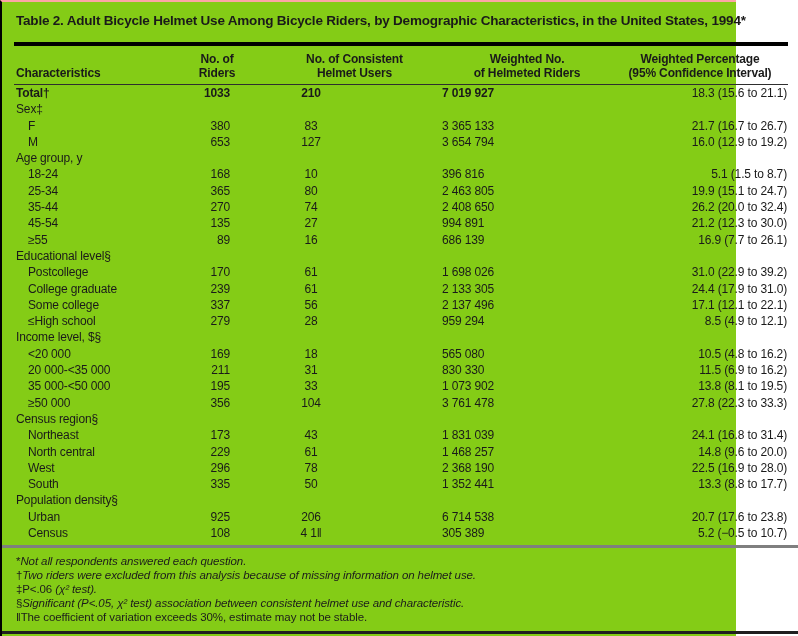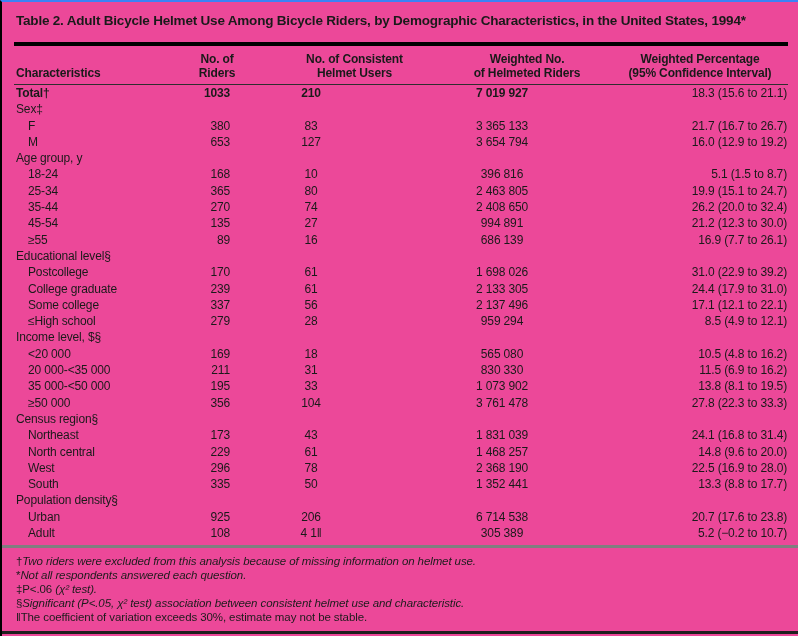--- a/index.html
+++ b/index.html
@@ -1,19 +1,19 @@
 <!DOCTYPE html>
 <html><head>
 <meta charset="utf-8">
 <style>
   html,body{margin:0;padding:0;background:#ffffff;}
   body{width:798px;height:636px;overflow:hidden;}
   .frame{
-    position:relative;box-sizing:border-box;width:798px;height:636px;
-    background:#ec4899;border-top:2px solid #3b82f6;border-left:2px solid #000;
+    position:relative;box-sizing:border-box;width:736px;height:636px;
+    background:#84cc16;border-top:2px solid #fca5a5;border-left:2px solid #000;
     font-family:"Liberation Sans",sans-serif;color:#1a1a1a;
   }
   .title{
     margin:11px 14px 0 14px;font-size:13.5px;font-weight:bold;
     letter-spacing:-0.2px;line-height:15px;white-space:nowrap;
   }
   table.t{
     border-collapse:collapse;table-layout:fixed;width:774px;
     margin:14px 12px 0 12px;border-top:4px solid #000;
     letter-spacing:-0.15px;
@@ -26,21 +26,21 @@
   th .l{display:block;line-height:13.5px;}
   th.cc{text-align:center}
   th.c1h{text-align:left;padding-left:2px}
   td{
     height:16px;line-height:16.3px;font-size:12px;padding:0;
     white-space:nowrap;overflow:hidden;
   }
   td:nth-child(1){text-align:left;padding-left:2px}
   td:nth-child(2){text-align:right;padding-right:37px}
   td:nth-child(3){text-align:center;padding-right:87px}
-  td:nth-child(4){text-align:center;padding-right:50px}
+  td:nth-child(4){text-align:left;padding-right:50px}
   td:nth-child(5){text-align:right;padding-right:1px}
   tr.row-item td:nth-child(1){padding-left:14px}
   tr.row-total td{font-weight:bold}
   tr.row-total td:nth-child(5){font-weight:normal}
   .rule-gray{position:absolute;top:543px;left:0;width:798px;height:3px;background:#7f7f7f;}
   .rule-bottom{position:absolute;top:629px;left:0;width:798px;height:3px;background:#1f1f1f;}
   .footnotes{
     position:absolute;top:553px;left:14px;right:10px;
     font-size:11.5px;line-height:13.9px;color:#1c1c1c;letter-spacing:-0.1px;
   }
@@ -268,34 +268,34 @@
           <td></td>
         </tr>
         <tr class="row-item">
           <td>Urban</td>
           <td>925</td>
           <td>206</td>
           <td>6 714 538</td>
           <td>20.7 (17.6 to 23.8)</td>
         </tr>
         <tr class="row-item">
-          <td>Adult</td>
+          <td>Census</td>
           <td>108</td>
           <td>4 1‖</td>
           <td>305 389</td>
-          <td>5.2 (−0.2 to 10.7)</td>
+          <td>5.2 (−0.5 to 10.7)</td>
         </tr>
       </tbody>
   </table>
 
   <div class="rule-gray"></div>
 
   <div class="footnotes">
+      <div><span>*</span><span class="it">Not all respondents answered each question.</span></div>
       <div><span>†</span><span class="it">Two riders were excluded from this analysis because of missing information on helmet use.</span></div>
-      <div><span>*</span><span class="it">Not all respondents answered each question.</span></div>
       <div><span>‡P&lt;.06 </span><span class="it">(χ² test).</span></div>
       <div><span>§</span><span class="it">Significant (P&lt;.05, χ² test) association between consistent helmet use and characteristic.</span></div>
       <div><span>‖The coefficient of variation exceeds 30%, estimate may not be stable.</span></div>
     </div>
 
   <div class="rule-bottom"></div>
 
 </div>
 
 </body></html>

